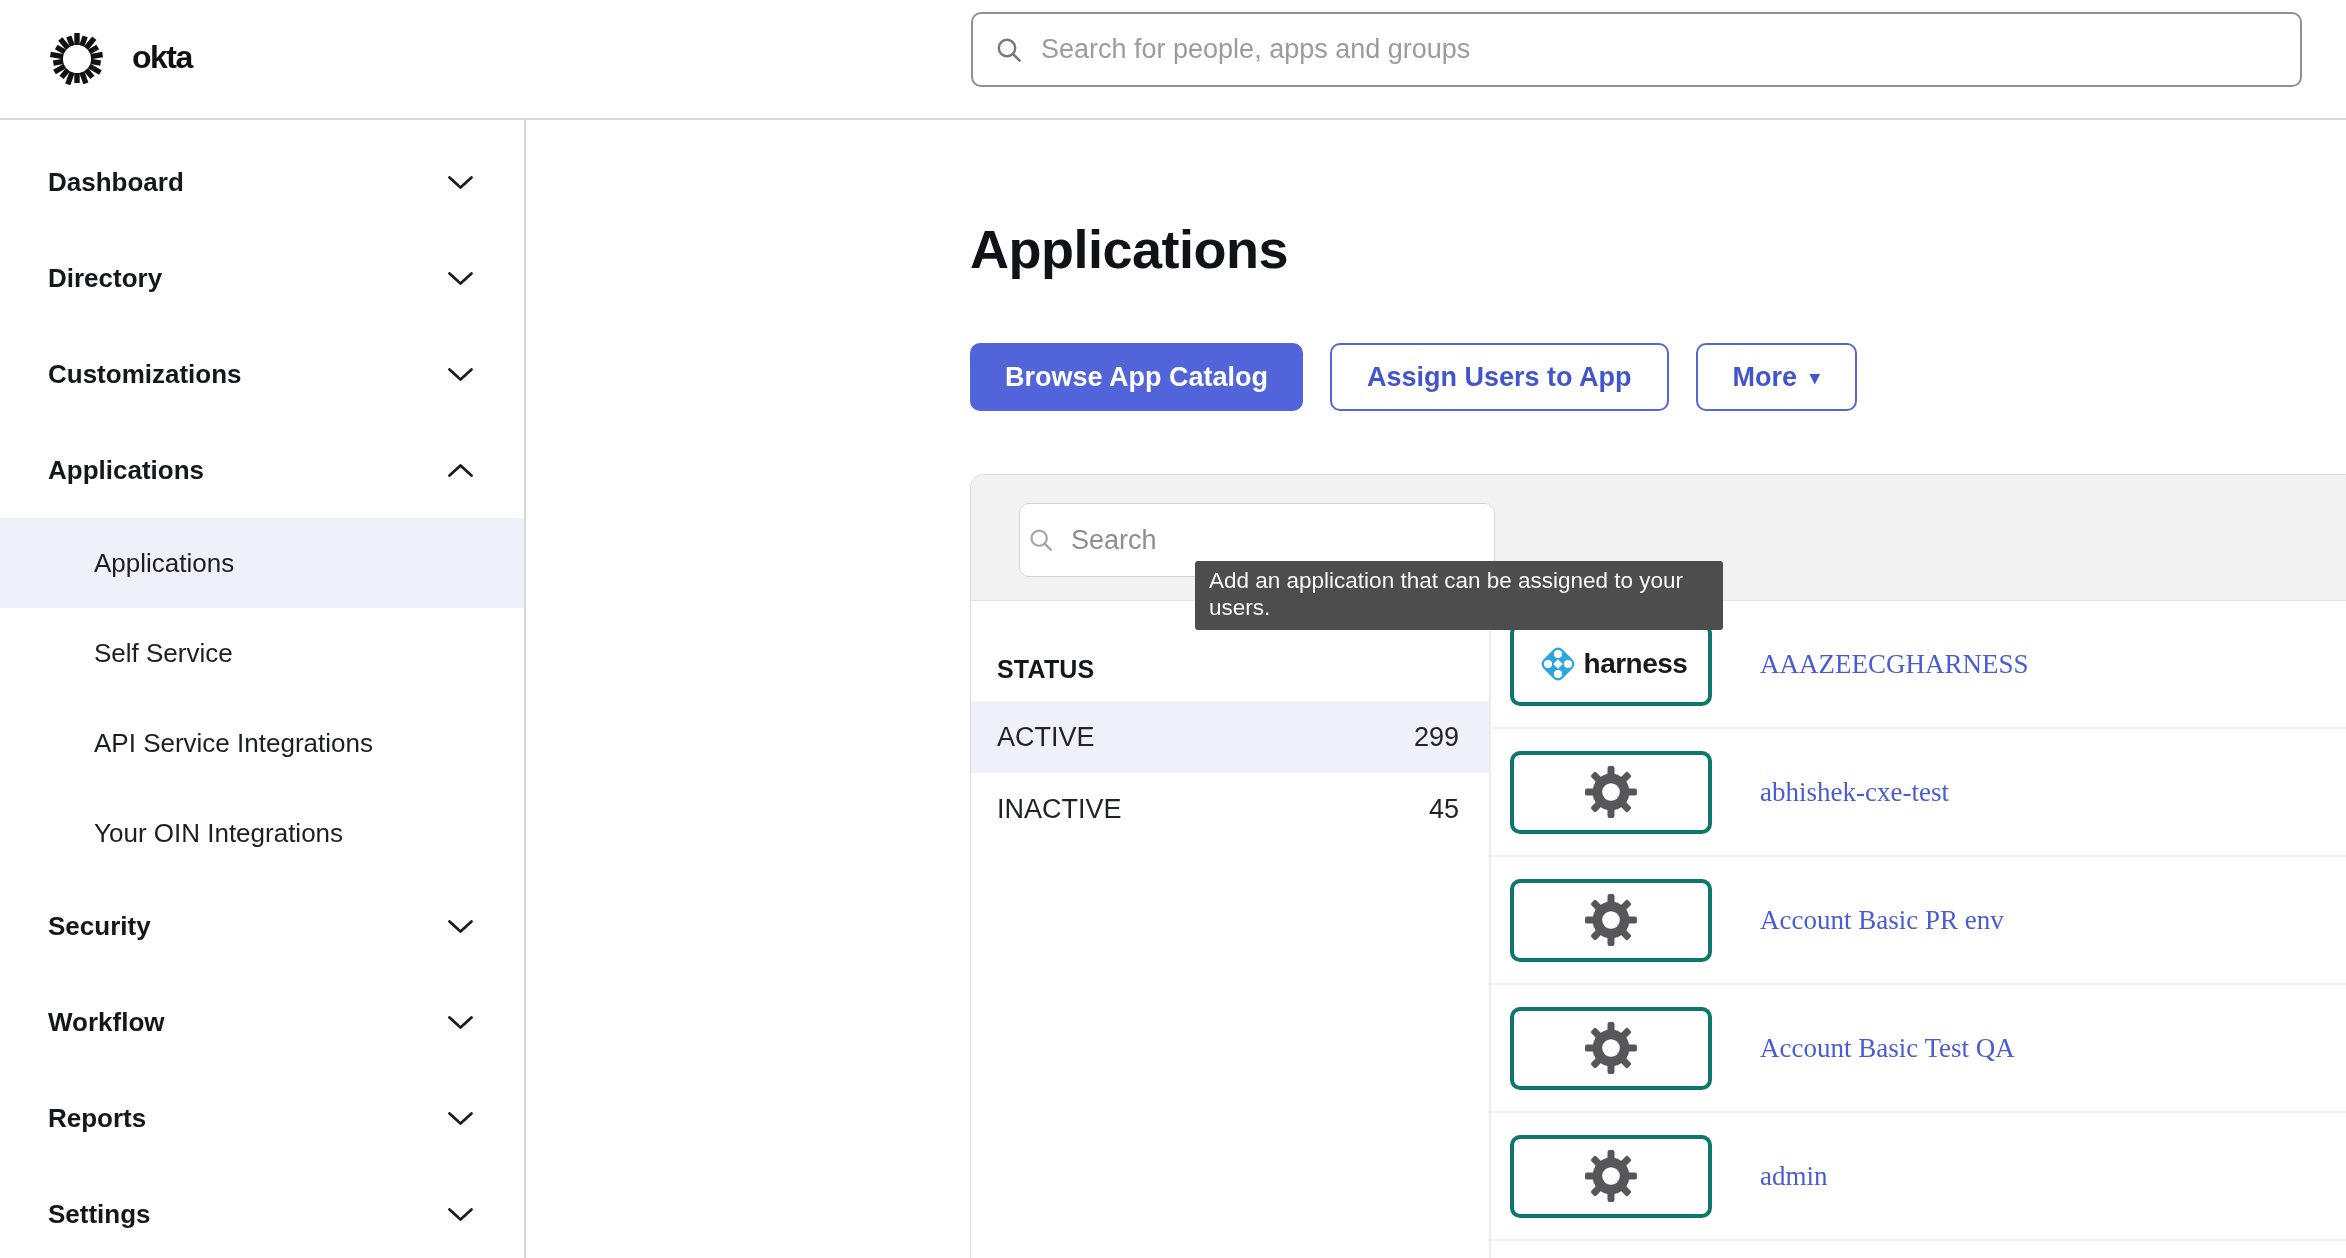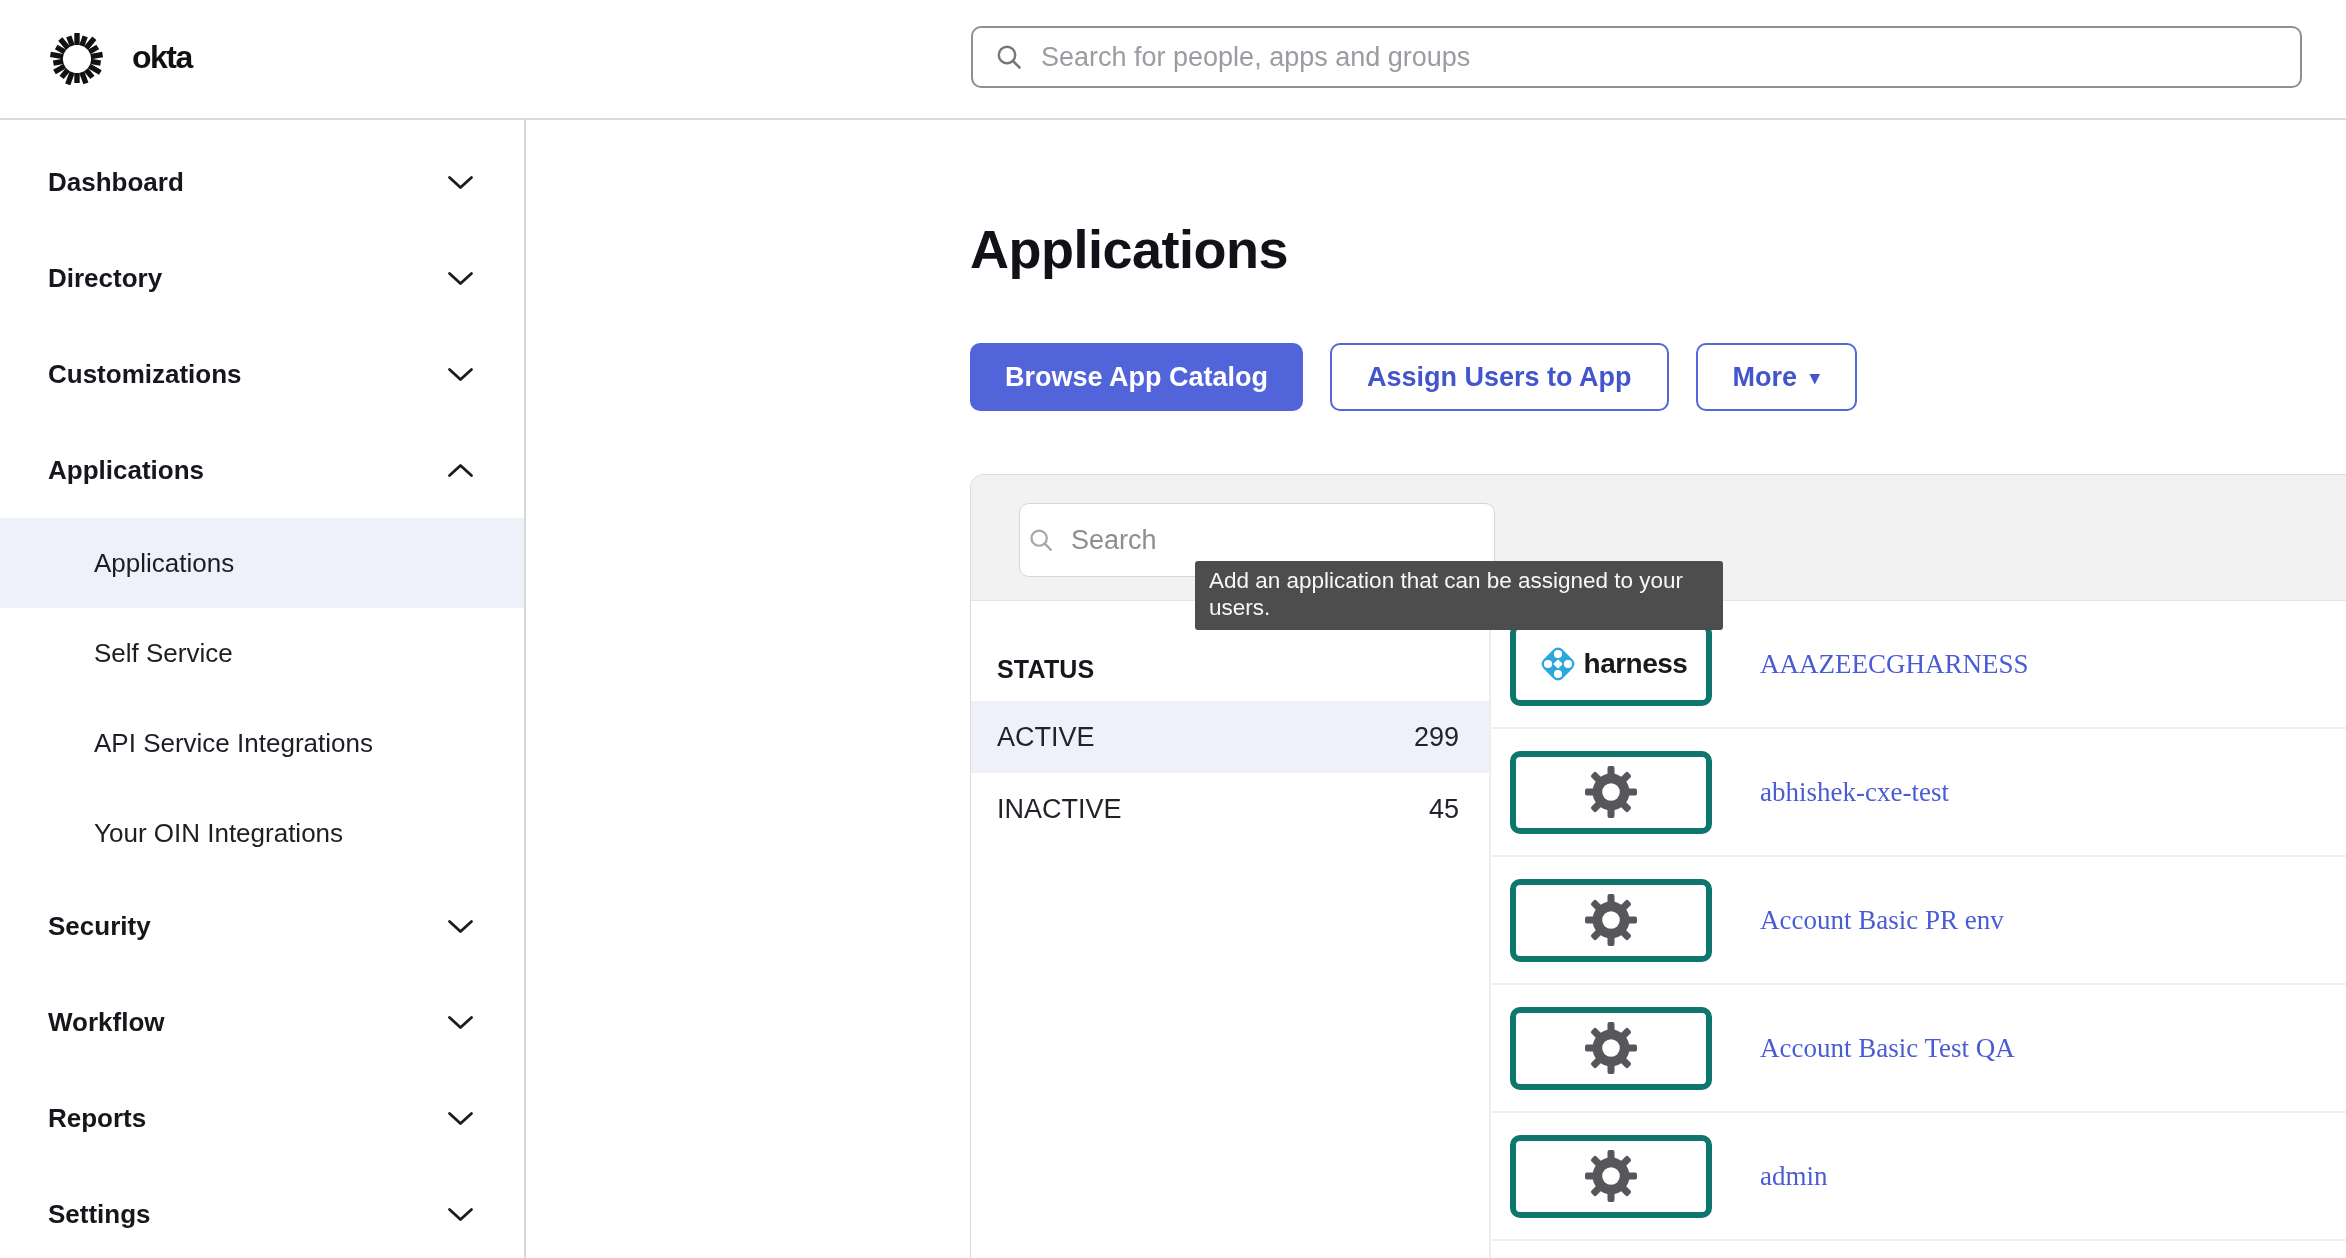--- a/index.html
+++ b/index.html
@@ -5,21 +5,21 @@
   html,body{margin:0;padding:0;}
   body{
     width:2346px;height:1258px;overflow:hidden;background:#fff;
     font-family:"Liberation Sans",sans-serif;color:#16171c;
     -webkit-font-smoothing:antialiased;
   }
   
   .header{height:120px;border-bottom:2px solid #d9d9de;display:flex;align-items:center;position:relative;background:#fff;box-sizing:border-box;}
   .logo{display:flex;align-items:center;gap:26px;padding-left:48px;}
   .logo-text{font-size:32px;font-weight:700;letter-spacing:-1.5px;color:#111;padding-bottom:4px;}
-  .topsearch{position:absolute;left:971px;top:26px;width:1331px;height:62px;border:2px solid var(--search-border,#8f9095);border-radius:10px;display:flex;align-items:center;padding:0 20px 0 22px;box-sizing:border-box;gap:16px;background:#fff;}
+  .topsearch{position:absolute;left:971px;top:12px;width:1331px;height:75px;border:2px solid var(--search-border,#8f9095);border-radius:10px;display:flex;align-items:center;padding:0 20px 0 22px;box-sizing:border-box;gap:16px;background:#fff;}
   .topsearch input{border:none;outline:none;font-size:27px;flex:1;color:#333;font-family:inherit;background:transparent;}
   .topsearch input::placeholder{color:#9b9ba1;}
   
   .shell{display:flex;height:1138px;}
   .sidebar{width:526px;flex:none;border-right:2px solid #d8d8dc;box-sizing:border-box;padding-top:14px;background:#fff;}
   .side-item{cursor:pointer;}
   .side-item.top{height:96px;display:flex;align-items:center;justify-content:space-between;padding:0 50px 0 48px;font-size:26px;font-weight:700;}
   .side-item.sub{height:90px;display:flex;align-items:center;padding-left:94px;font-size:26px;font-weight:400;color:#1d1e24;}
   .side-item.sub.active{background:var(--active-bg,#eef0fa);}
   .chev{flex:none;}
@@ -41,21 +41,21 @@
   .psearch input{font-size:27px;border:none;outline:none;flex:1;font-family:inherit;color:#333;background:transparent;}
   .psearch input::placeholder{color:#8d8d93;}
   .tooltip{position:absolute;left:224px;top:86px;width:528px;box-sizing:border-box;background:var(--tooltip-bg,#4d4d4d);color:#f7f7f7;font-size:22.5px;line-height:27px;padding:6px 14px 9px;border-radius:3px;z-index:5;}
   .panel-body{position:absolute;top:126px;left:0;right:0;bottom:0;display:flex;}
   .filters{width:520px;flex:none;border-right:2px solid #ededf0;box-sizing:border-box;padding-top:36px;}
   .filters-title{height:64px;display:flex;align-items:center;padding-left:26px;font-weight:700;font-size:25px;letter-spacing:0.2px;}
   .filter-row{height:72px;display:flex;align-items:center;justify-content:space-between;padding:0 30px 0 26px;font-size:27px;cursor:pointer;color:#222329;}
   .filter-row.active{background:var(--active-bg,#eef0fa);}
   .applist{flex:1;}
   .app-row{height:128px;border-bottom:2px solid #f0f0f2;display:flex;align-items:center;padding-left:19px;box-sizing:border-box;}
-  .app-card{width:202px;height:83px;border:6px solid #0f766e;border-radius:10px;display:flex;align-items:center;justify-content:center;background:#fff;box-sizing:border-box;flex:none;}
+  .app-card{width:202px;height:83px;border:4px solid #0f766e;border-radius:10px;display:flex;align-items:center;justify-content:center;background:#fff;box-sizing:border-box;flex:none;}
   .app-link{margin-left:48px;font-size:27px;color:var(--link,#4a5cd4);text-decoration:none;cursor:pointer;font-family:Liberation Serif, serif;}
   .harness-wrap{display:flex;align-items:center;gap:3px;}
   .harness-text{font-weight:700;font-size:28px;color:#1a1a1a;letter-spacing:-0.5px;}
 </style>
 </head>
 <body>
 
 <div class="app">
 
   <header class="header">

